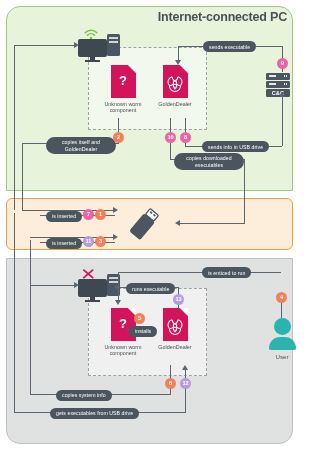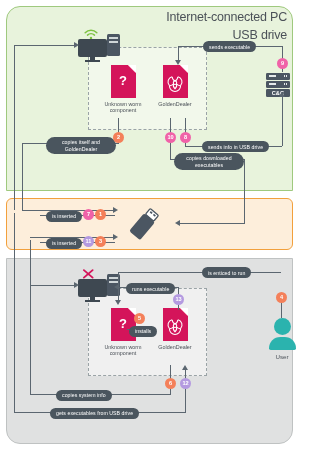--- a/index.html
+++ b/index.html
@@ -4,21 +4,21 @@
 <style>
   html,body{margin:0;padding:0;background:#ffffff;}
   body{font-family:"Liberation Sans",sans-serif;}
   #stage{position:relative;width:299px;height:450px;overflow:hidden;background:#fff;}
 
   .zone{position:absolute;box-sizing:border-box;}
   .zone-internet{left:6px;top:6px;width:287px;height:185px;background:#e8f3dc;border:1.6px solid #9fc97e;border-radius:14px 14px 0 0;}
   .zone-usb{left:6px;top:198px;width:287px;height:52px;background:#fdeedb;border:1.6px solid #f2a03c;border-radius:6px;}
   .zone-air{left:6px;top:258px;width:287px;height:186px;background:#e0e1e1;border:1.6px solid #bfc2c2;border-radius:0 0 14px 14px;}
 
-  .zone-title{position:absolute;font-weight:normal;color:#4b5158;letter-spacing:-.2px;}
+  .zone-title{position:absolute;font-weight:bold;color:#4b5158;letter-spacing:-.2px;}
   .t-internet{right:12px;top:10px;font-size:12.5px;}
   .t-usb{right:12px;top:28px;font-size:12.5px;}
   .t-air{right:12px;bottom:8px;font-size:12.5px;}
 
   .dashbox{position:absolute;border:1.3px dashed #9aa3a6;box-sizing:border-box;background:rgba(255,255,255,.42);}
   .db1{left:88px;top:47px;width:119px;height:83px;}
   .db2{left:88px;top:288px;width:119px;height:88px;background:rgba(255,255,255,.5);}
 
   
   .ln{position:absolute;background:#5b6670;}
@@ -83,21 +83,20 @@
 </head>
 <body>
 
 <div id="stage">
 
   <div class="zone zone-internet"></div>
   <div class="zone zone-usb"></div>
   <div class="zone zone-air"></div>
 
   <div class="zone-title t-internet">Internet-connected PC</div>
-  <div class="zone-title t-usb">USB drive</div>
 
   <div class="dashbox db1"></div>
   <div class="dashbox db2"></div>
 
   <div class="pc" style="left:78px;top:32px;">
     <svg class="wifi" viewBox="0 0 24 18">
       <path d="M2 6 A14 14 0 0 1 22 6" fill="none" stroke="#7ec242" stroke-width="2.6" stroke-linecap="round"></path>
       <path d="M6 10 A9 9 0 0 1 18 10" fill="none" stroke="#7ec242" stroke-width="2.6" stroke-linecap="round"></path>
       <circle cx="12" cy="15" r="2.1" fill="#7ec242"></circle>
     </svg>

